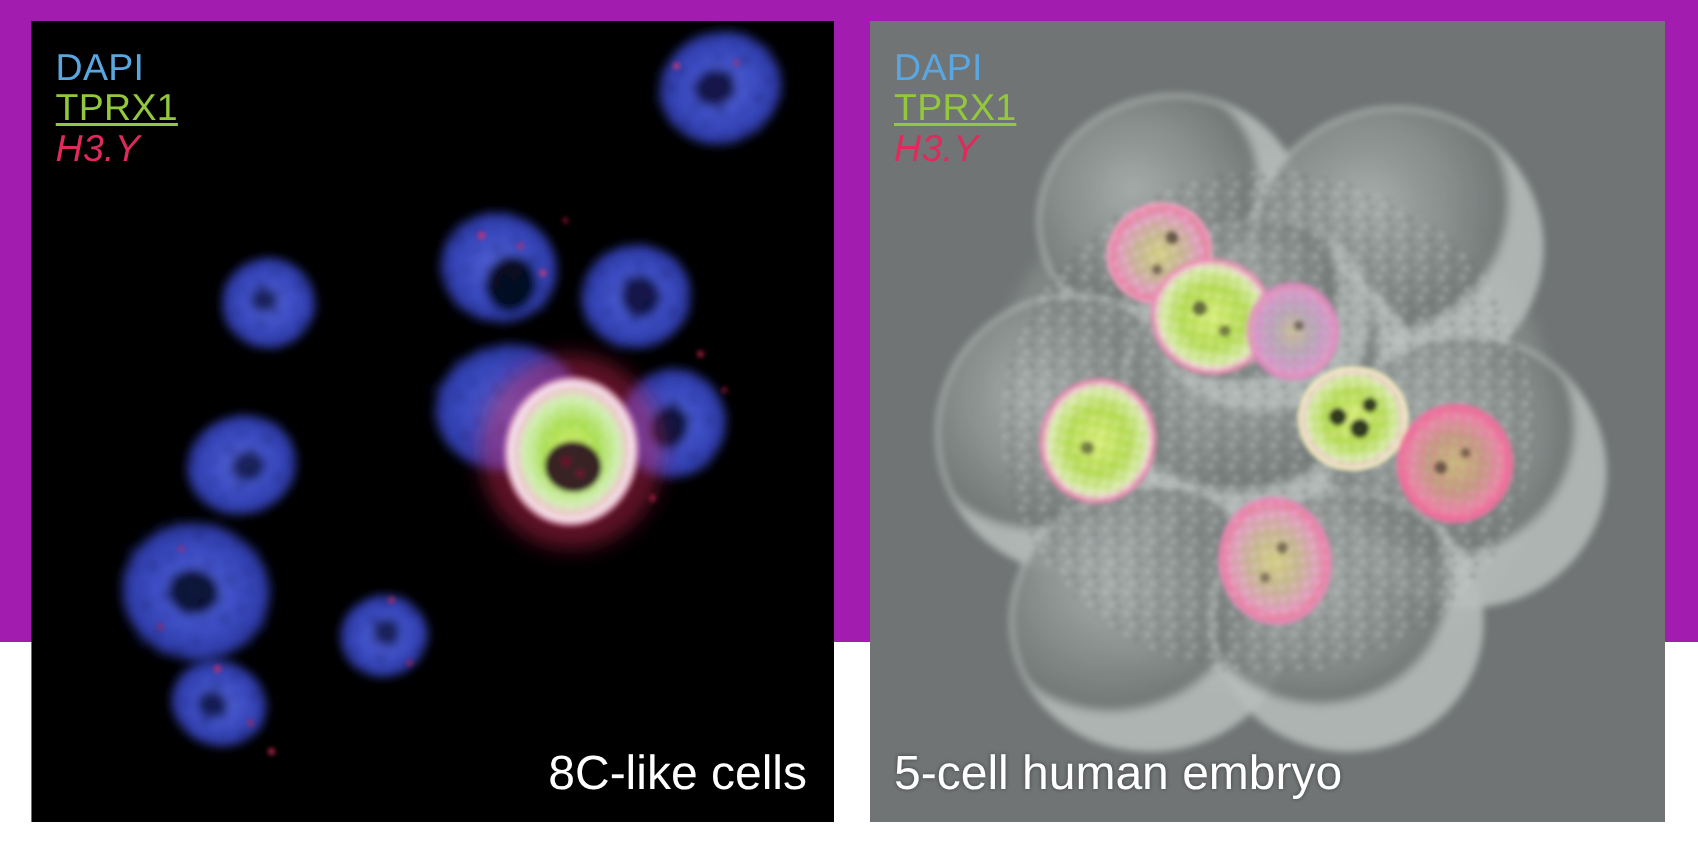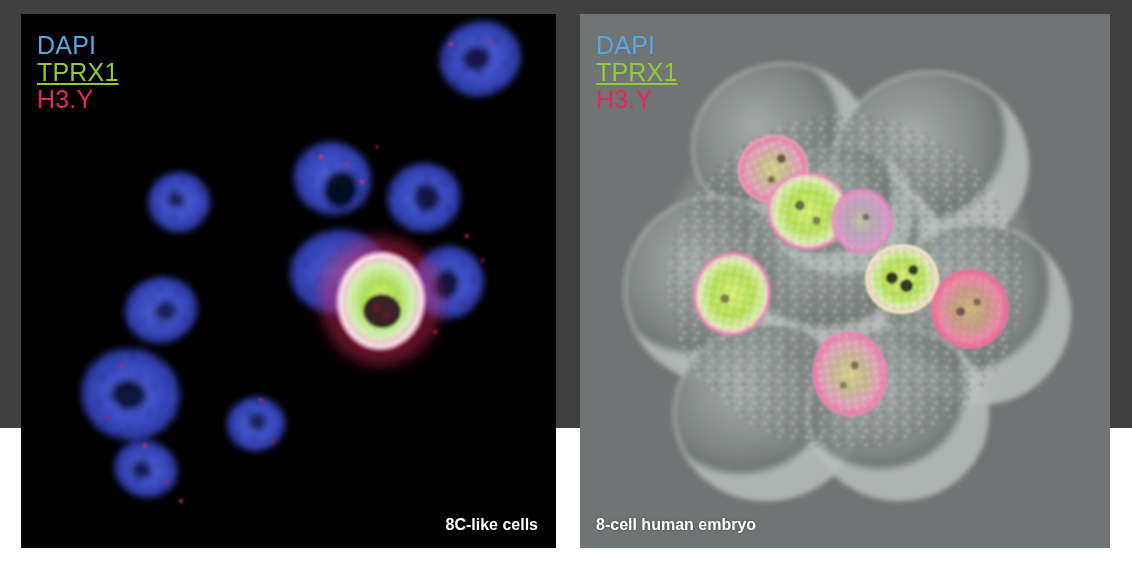--- a/index.html
+++ b/index.html
@@ -1,34 +1,34 @@
 <!DOCTYPE html>
 <html><head>
 <meta charset="utf-8">
 <style>
   html,body{margin:0;padding:0;background:#ffffff;}
   body{width:1132px;height:568px;overflow:hidden;
        font-family:"Liberation Sans", sans-serif;}
-  .figure{position:relative;width:1132px;height:428px;background:#404040;}
+  .figure{position:relative;width:1132px;height:428px;background:#a21caf;}
 
   .panel{position:absolute;overflow:hidden;}
   #panel-left{left:21px;top:14px;width:535px;height:534px;background:#000000;}
   #panel-right{left:580px;top:14px;width:530px;height:534px;background:#707474;}
 
   .panel svg{display:block;width:100%;height:100%;}
 
   .legend{position:absolute;left:16px;top:18px;z-index:6;
           line-height:1.08;letter-spacing:.2px;pointer-events:none;}
   .legend div{font-size:25px;font-weight:400;white-space:nowrap;}
   .lg-dapi{color:#5aa6e0;}
   .lg-tprx1{color:#93c83d;text-decoration:underline;}
-  .lg-h3y{color:#e02a5c;}
-
-  .caption{position:absolute;z-index:6;color:#ffffff;font-size:16px;
-           white-space:nowrap;text-shadow:0 0 3px rgba(0,0,0,.45);font-weight:bold;}
+  .lg-h3y{color:#e02a5c;font-style:italic;}
+
+  .caption{position:absolute;z-index:6;color:#ffffff;font-size:32px;
+           white-space:nowrap;text-shadow:0 0 3px rgba(0,0,0,.45);}
   #caption-left{right:18px;bottom:14px;}
   #caption-right{left:16px;bottom:14px;}
 </style>
 </head>
 <body>
 
 <div class="figure">
 
   <div class="panel" id="panel-left">
     <svg viewBox="0 0 535 534" preserveAspectRatio="none">
@@ -320,16 +320,16 @@
         </g>
       </g>
     </svg>
 
     <div class="legend">
       <div class="lg-dapi">DAPI</div>
       <div class="lg-tprx1">TPRX1</div>
       <div class="lg-h3y">H3.Y</div>
     </div>
 
-    <div class="caption" id="caption-right">8-cell human embryo</div>
+    <div class="caption" id="caption-right">5-cell human embryo</div>
   </div>
 
 </div>
 
 </body></html>

